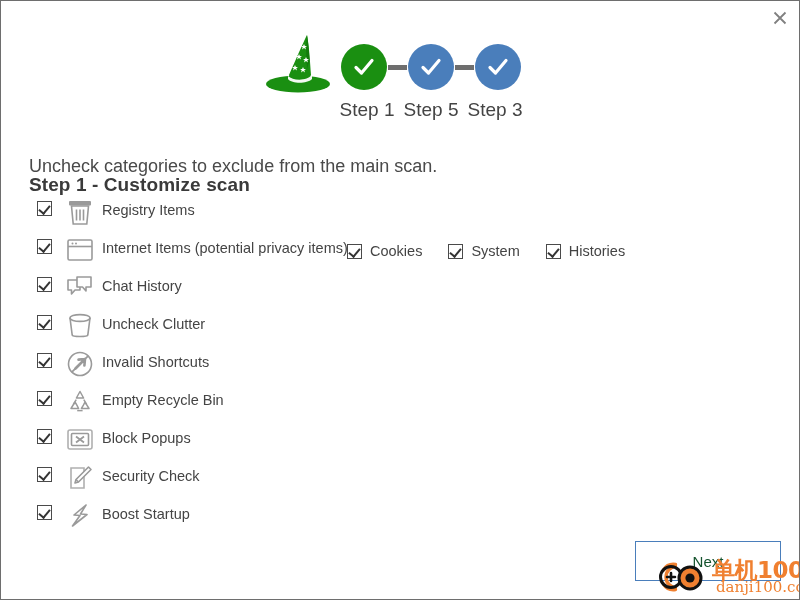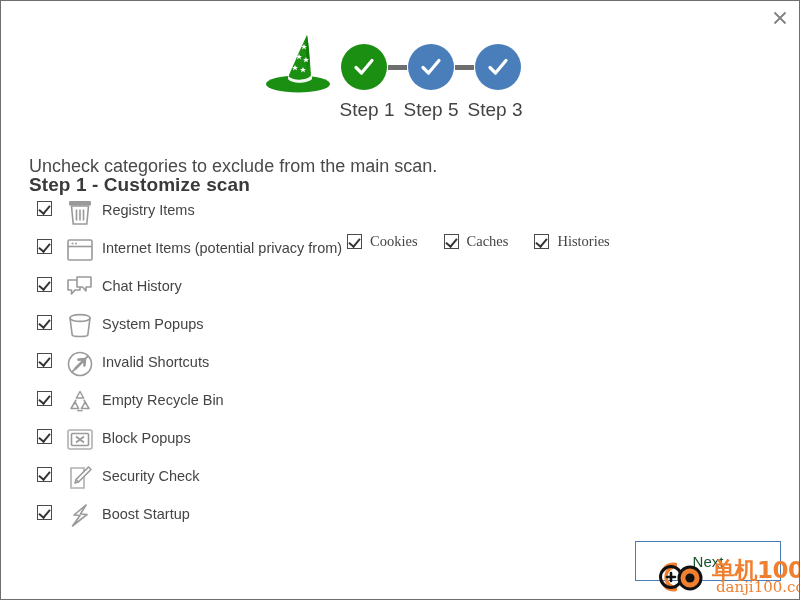--- a/index.html
+++ b/index.html
@@ -156,24 +156,23 @@
     top: 9px;
     font-size: 14.5px;
     color: #444444;
     white-space: nowrap;
   }
 
   
   .sub-group {
     position: absolute;
     left: 346px;
-    top: 2px;
-    display: flex;
-    align-items: center;
-    font-family: Liberation Serif, serif;
+    top: 12px;
+    display: flex;
+    align-items: center;
   }
   .sub-item {
     display: flex;
     align-items: center;
     margin-right: 26px;
     cursor: pointer;
   }
   .sub-item:last-child { margin-right: 0; }
   .sub-label {
     font-size: 14.5px;
@@ -340,29 +339,29 @@
     <div class="cat-row">
       <div class="cb checked cat-check"></div>
       <div class="cat-icon">
         <svg width="28" height="26" viewBox="0 0 28 26">
           <rect x="2" y="3" width="24" height="20" rx="1.5" fill="none" stroke="#9a9a9a" stroke-width="1.6"></rect>
           <path d="M2 9.5 L26 9.5" stroke="#9a9a9a" stroke-width="1.6"></path>
           <circle cx="6.5" cy="6.4" r="1" fill="#9a9a9a"></circle>
           <circle cx="10" cy="6.4" r="1" fill="#9a9a9a"></circle>
         </svg>
       </div>
-      <div class="cat-label">Internet Items (potential privacy from)</div>
+      <div class="cat-label">Internet Items (potential privacy items)</div>
       <div class="sub-group">
         <div class="sub-item">
           <span class="cb checked"></span>
           <span class="sub-label">Cookies</span>
         </div>
         <div class="sub-item">
           <span class="cb checked"></span>
-          <span class="sub-label">Caches</span>
+          <span class="sub-label">System</span>
         </div>
         <div class="sub-item">
           <span class="cb checked"></span>
           <span class="sub-label">Histories</span>
         </div>
       </div>
     </div>
 
     <div class="cat-row">
       <div class="cb checked cat-check"></div>
@@ -376,21 +375,21 @@
     </div>
 
     <div class="cat-row">
       <div class="cb checked cat-check"></div>
       <div class="cat-icon">
         <svg width="26" height="28" viewBox="0 0 26 28">
           <ellipse cx="13" cy="6" rx="10" ry="3.4" fill="none" stroke="#9a9a9a" stroke-width="1.6"></ellipse>
           <path d="M3 6 L5.2 23 C5.6 25 20.4 25 20.8 23 L23 6" fill="none" stroke="#9a9a9a" stroke-width="1.6"></path>
         </svg>
       </div>
-      <div class="cat-label">System Popups</div>
+      <div class="cat-label">Uncheck Clutter</div>
     </div>
 
     <div class="cat-row">
       <div class="cb checked cat-check"></div>
       <div class="cat-icon">
         <svg width="28" height="28" viewBox="0 0 28 28">
           <circle cx="14" cy="14" r="11.5" fill="none" stroke="#9a9a9a" stroke-width="1.6"></circle>
           <path d="M19 9 L9.5 18.5 M19 9 L12.5 9.6 M19 9 L18.4 15.5" fill="none" stroke="#9a9a9a" stroke-width="2.6" stroke-linecap="round" stroke-linejoin="round"></path>
           <path d="M5.8 22.2 L22.2 5.8" stroke="#9a9a9a" stroke-width="1.8"></path>
         </svg>

